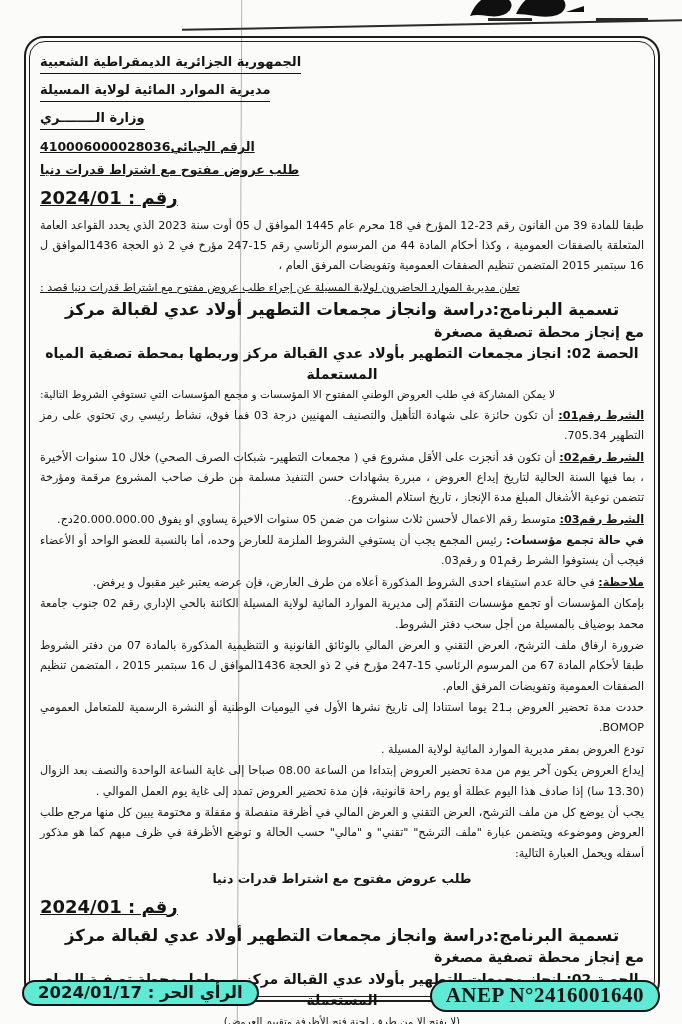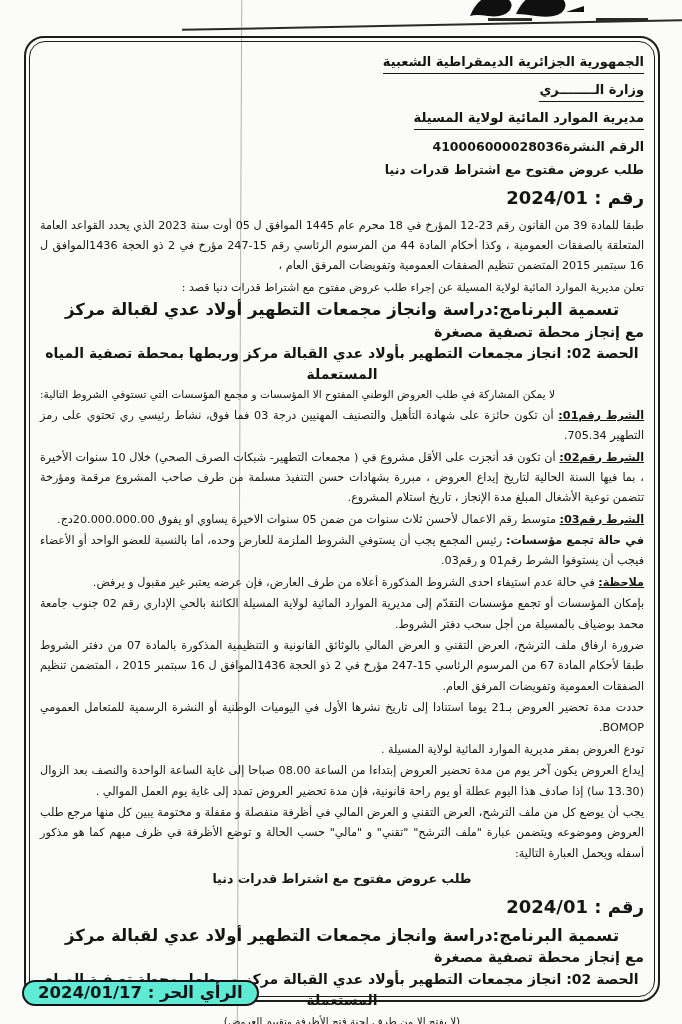--- a/index.html
+++ b/index.html
@@ -25,21 +25,21 @@
   }
   .frame-inner{
     position:absolute;inset:3px;border:1px solid #1c1c1c;border-radius:16px;
     pointer-events:none;
   }
   .content{
     position:absolute;inset:8px 14px 8px 14px;
     direction:rtl;text-align:right;
     font-size:11.2px;line-height:1.82;
   }
-  .center{text-align:right;}
+  .center{text-align:left;text-decoration:underline;}
   .hdr{font-weight:bold;font-size:13px;line-height:1.55;}
   .hdr .u{display:inline-block;border-bottom:1.6px solid #151515;padding-bottom:1px;}
   .hdr-block{margin-top:2px;}
   .hdr-block > div{margin:6px 0;}
   .tax{font-weight:bold;font-size:12.5px;}
   .tender-line{font-weight:bold;font-size:12.5px;}
   .num-line{font-weight:bold;font-size:18px;}
   .para{margin:1px 0;text-align:justify;text-align-last:right;}
   .big-title{font-weight:bold;font-size:16.5px;line-height:1.45;text-align:center;letter-spacing:-.2px;}
   .mid-title{font-weight:bold;font-size:14.5px;line-height:1.5;text-align:right;}
@@ -74,31 +74,31 @@
 
 <div class="fold-line"></div>
 
 <div class="frame">
   <div class="frame-inner"></div>
 
   <div class="content">
 
     <div class="center hdr hdr-block">
       <div><span class="u">الجمهورية الجزائرية الديمقراطية الشعبية</span></div>
+      <div><span class="u">مديرية الموارد المائية لولاية المسيلة</span></div>
       <div><span class="u">وزارة الــــــــري</span></div>
-      <div><span class="u">مديرية الموارد المائية لولاية المسيلة</span></div>
     </div>
     <div class="center tax">
-      <span>الرقم النشرة</span><span>410006000028036</span>
+      <span>الرقم الجبائي</span><span>410006000028036</span>
     </div>
     <div class="center tender-line">طلب عروض مفتوح مع اشتراط قدرات دنيا</div>
     <div class="center num-line">رقم : 2024/01</div>
 
     <div class="para">طبقا للمادة 39 من القانون رقم 23-12 المؤرخ في 18 محرم عام 1445 الموافق ل 05 أوت سنة 2023 الذي يحدد القواعد العامة المتعلقة بالصفقات العمومية ، وكذا أحكام المادة 44 من المرسوم الرئاسي رقم 15-247 مؤرخ في 2 ذو الحجة 1436الموافق ل 16 سبتمبر 2015 المتضمن تنظيم الصفقات العمومية وتفويضات المرفق العام ،</div>
-    <div class="center" style="font-size:11px;">تعلن مديرية الموارد المائية لولاية المسيلة عن إجراء طلب عروض مفتوح مع اشتراط قدرات دنيا قصد :</div>
+    <div class="center" style="font-size:11px;">تعلن مديرية الموارد الحاضرون لولاية المسيلة عن إجراء طلب عروض مفتوح مع اشتراط قدرات دنيا قصد :</div>
 
     <div class="big-title">تسمية البرنامج:دراسة وانجاز مجمعات التطهير أولاد عدي لقبالة مركز</div>
     <div class="mid-title">مع إنجاز محطة تصفية مصغرة</div>
     <div class="lot-title">الحصة 02: انجاز مجمعات التطهير بأولاد عدي القبالة مركز وربطها بمحطة تصفية المياه المستعملة</div>
     <div class="small-center">لا يمكن المشاركة في طلب العروض الوطني المفتوح الا المؤسسات و مجمع المؤسسات التي تستوفي الشروط التالية:</div>
 
     <div class="cond">
       <span class="cond-label">الشرط رقم01:</span>
       <span>أن تكون حائزة على شهادة التأهيل والتصنيف المهنيين درجة 03 فما فوق، نشاط رئيسي ري تحتوي على رمز التطهير 705.34.</span>
     </div>
@@ -131,13 +131,14 @@
     <div class="center num-line">رقم : 2024/01</div>
     <div class="big-title">تسمية البرنامج:دراسة وانجاز مجمعات التطهير أولاد عدي لقبالة مركز</div>
     <div class="mid-title">مع إنجاز محطة تصفية مصغرة</div>
     <div class="lot-title">الحصة 02: انجاز مجمعات التطهير بأولاد عدي القبالة مركز وربطها بمحطة تصفية المياه المستعملة</div>
     <div class="env-warning">(لا يفتح إلا من طرف لجنة فتح الأظرفة وتقييم العروض)</div>
 
     <div class="para" style="margin-top:3px;">فتح الأظرفة يتم في جلسة علنية في اليوم الموافق ليوم إيداع العروض على الساعة 14.00 (الثانية بعد الزوال)،إذا كان هذا اليوم عطلة مدفوعة الأجر فإن تاريخ فتح الأظرفة يكون أول يوم عمل موالي في نفس الساعة، يمضي الحاضرون في سجل الجلسة وبإمكان المؤسسات المشاركة تسجيل حضورها و يلتزم العارضين بتعهداتهم لمدة 3 أشهر+ مدة تحضير العروض ابتداء من تاريخ إيداع العروض ، وهذا الإعلان يعتبر بمثابة استدعاء للمؤسسات المشاركة لحضور جلسة فتح الأظرفة .</div>
   </div>
 
   <div class="pill pill-left">الرأي الحر : 2024/01/17</div>
+  <div class="pill pill-right">ANEP N°2416001640</div>
 </div>
 
 </body></html>

